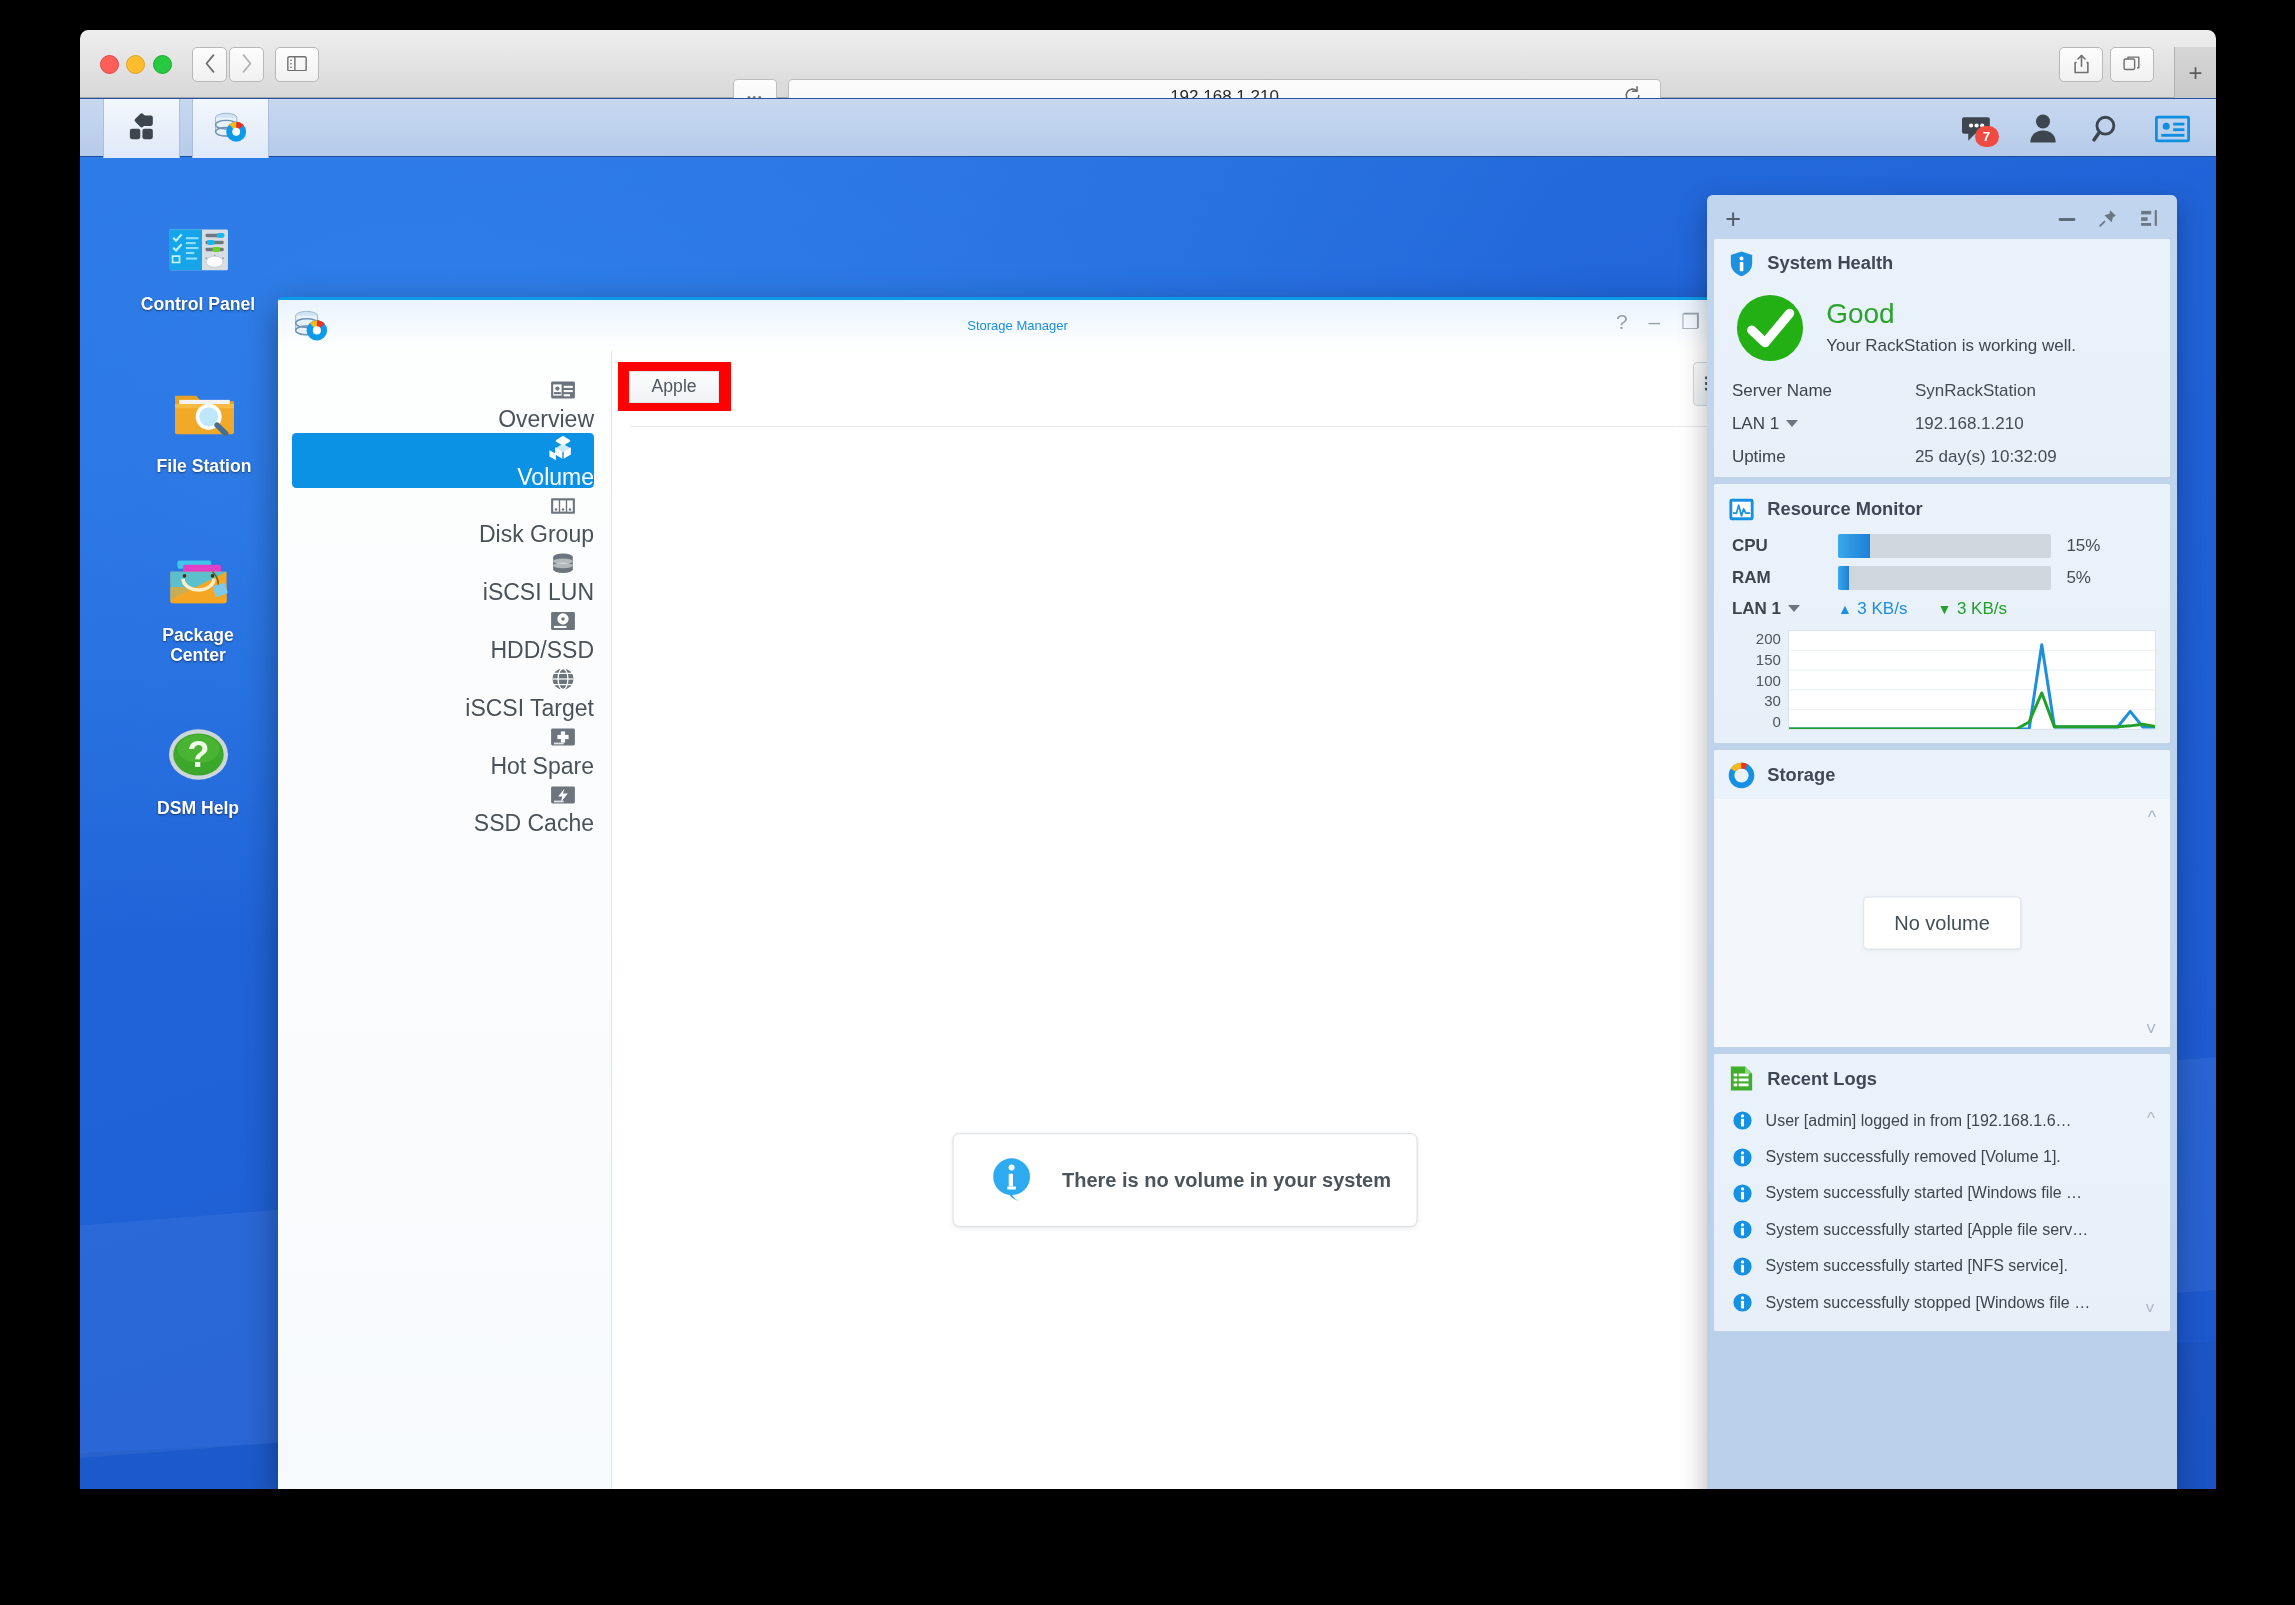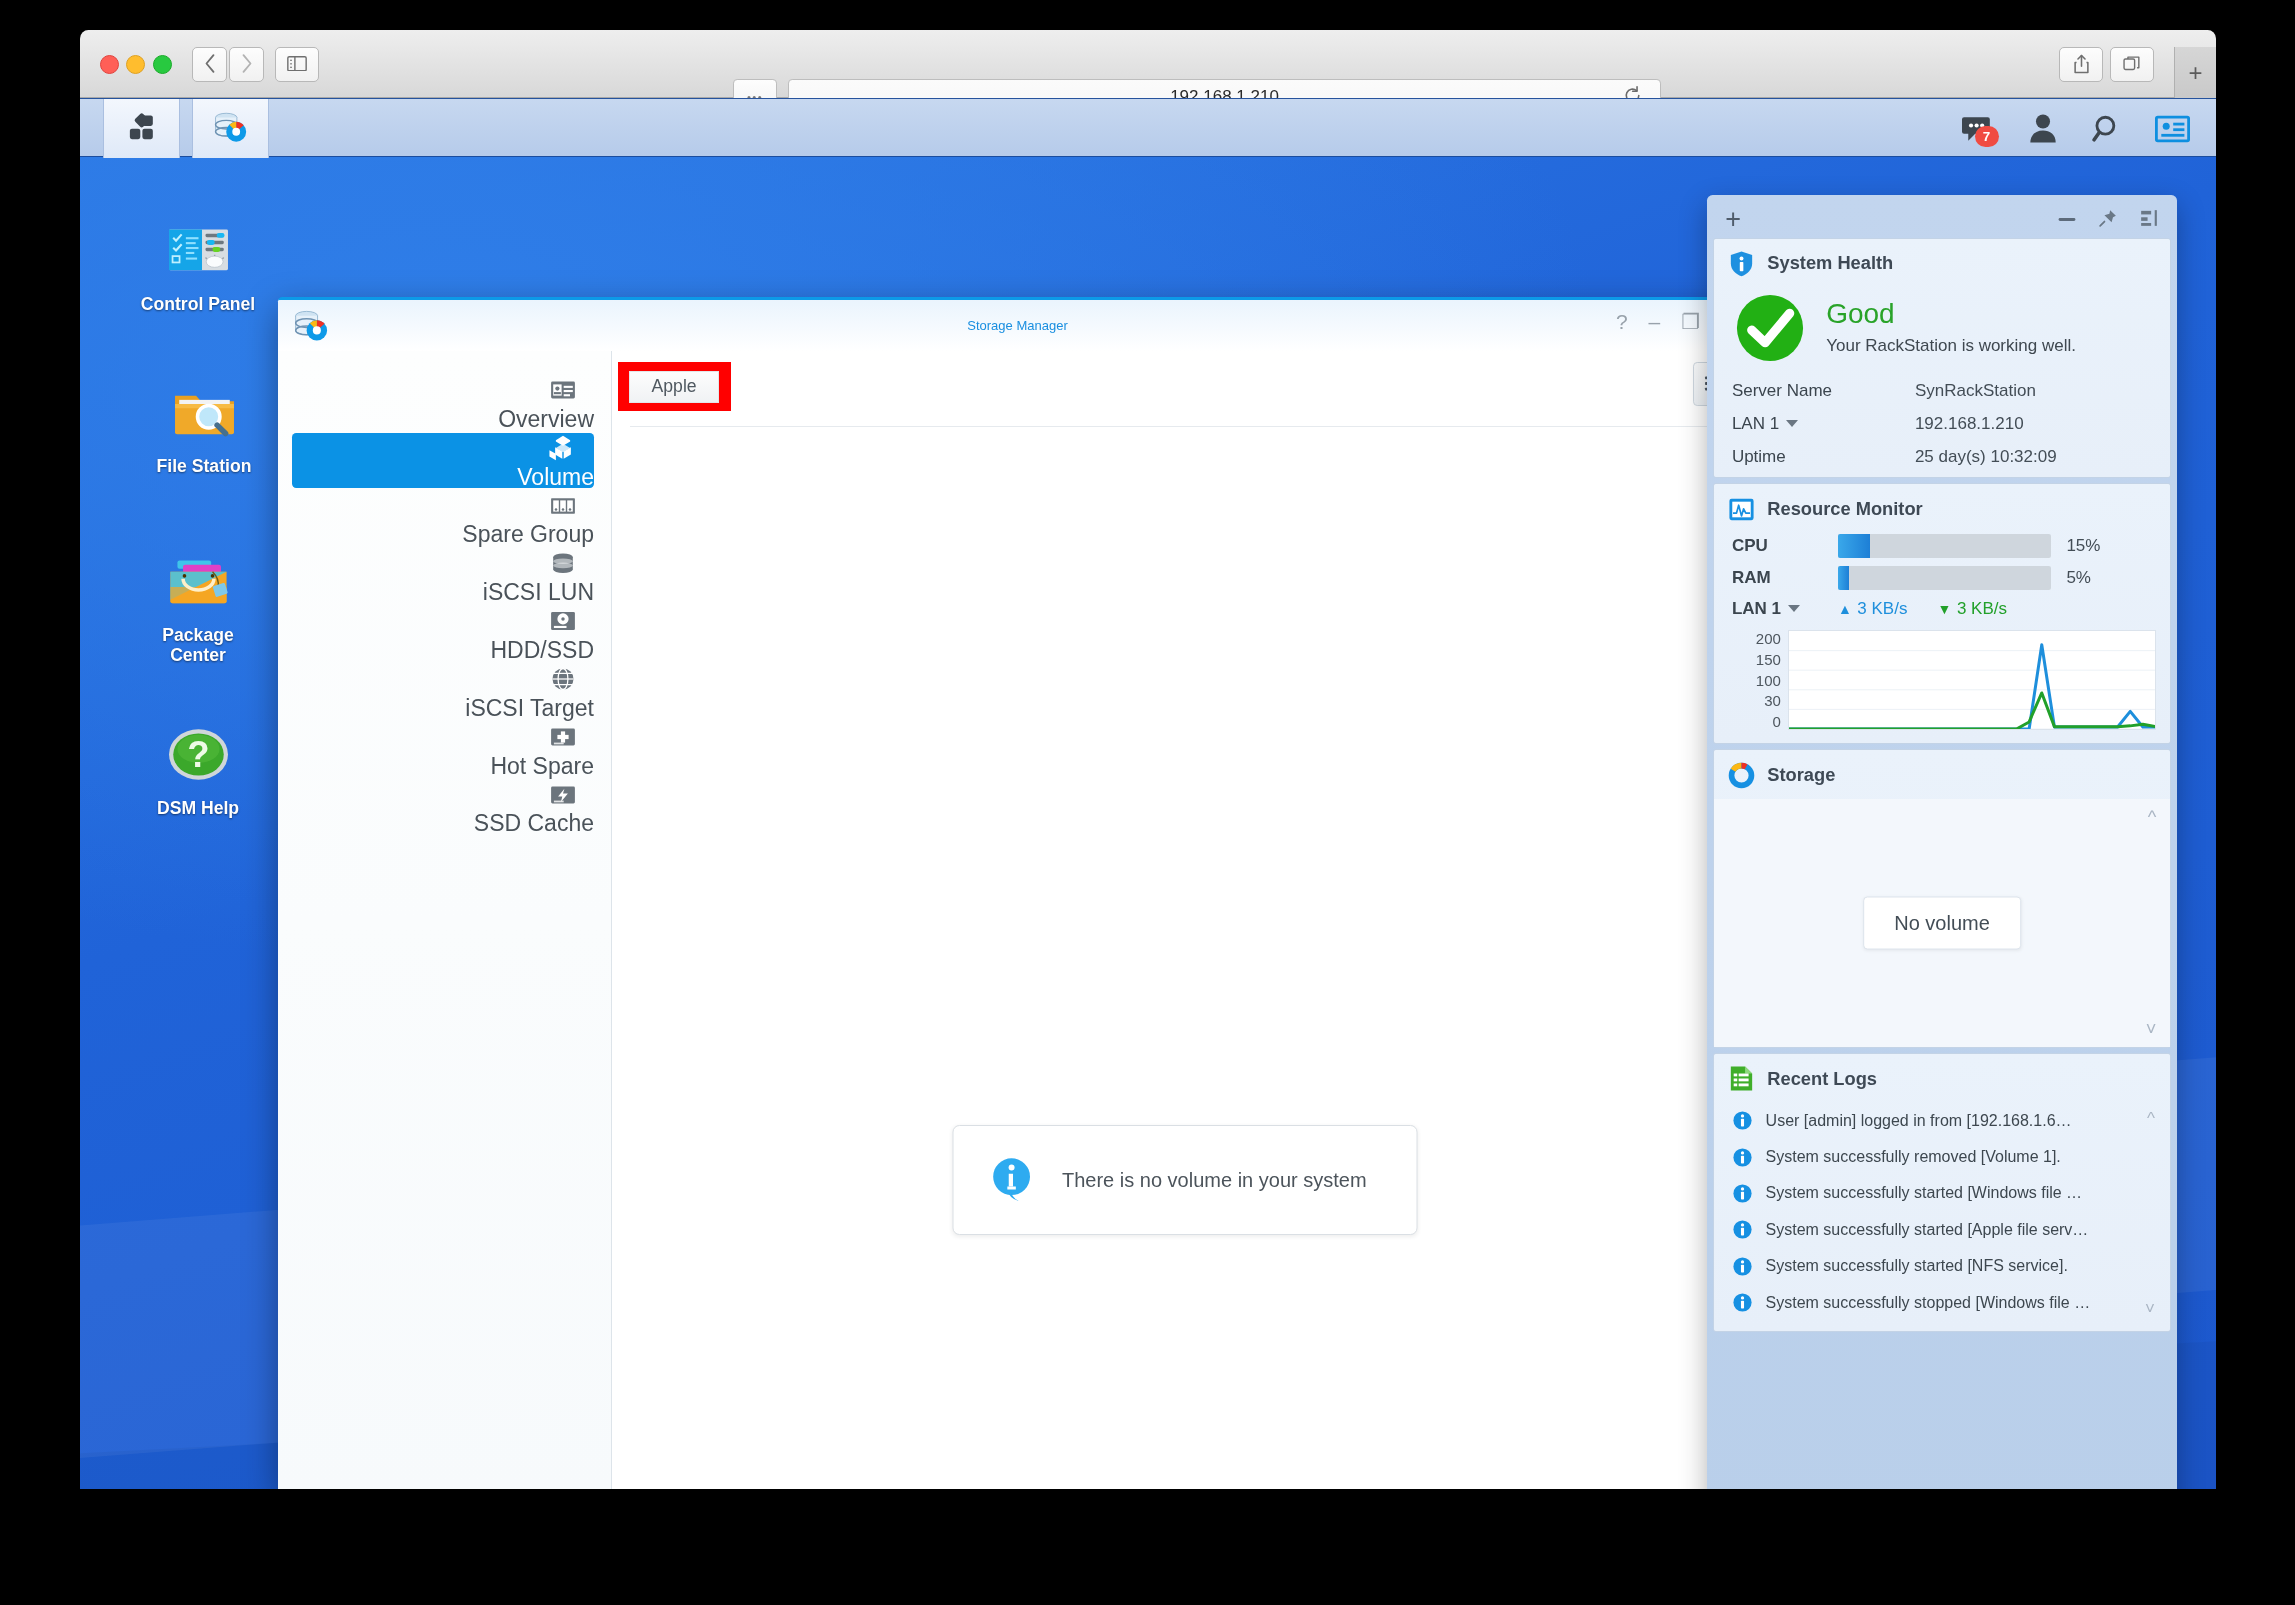--- a/index.html
+++ b/index.html
@@ -216,25 +216,25 @@
     border-radius: 4.2px;
     display: flex; align-items: center; justify-content: center;
   }
   #sm-toolbar-sep {
     position: absolute; left: 18.3px; top: 75px;
     width: 1107px; height: 1.4px; background: #e6eaee;
   }
   #no-volume-box {
     position: absolute; left: 50%; top: 829px;
     transform: translate(-50%, -50%);
-    width: 465px; height: 110px;
+    width: 465px; height: 94px;
     background: #fff;
     border: 0.7px solid #dadfe4; border-radius: 7px;
     box-shadow: 0 1.4px 4.2px rgba(0,0,0,0.07);
-    display: flex; align-items: center; padding-left: 34px; gap: 24px;
+    display: flex; align-items: center; padding-left: 34px; gap: 24px; font-weight: bold;
   }
   #no-volume-text { font-size: 20px; color: #4c545b; }
 
   
   #widget-panel {
     position: absolute;
     right: 39px; top: 97px;
     width: 470px; height: 1331px;
     border-radius: 5.6px;
     background: linear-gradient(#c2d5ee, #b9cfea);
@@ -573,21 +573,21 @@
             <svg width="28" height="28" viewBox="0 0 40 40">
                 <rect x="3" y="9" width="34" height="22" rx="1" fill="#6c757d"></rect>
                 <rect x="6" y="12" width="8" height="16" fill="#fff"></rect>
                 <rect x="16" y="12" width="8" height="16" fill="#fff"></rect>
                 <rect x="26" y="12" width="8" height="16" fill="#fff"></rect>
                 <circle cx="10" cy="25" r="1.8" fill="#6c757d"></circle>
                 <circle cx="20" cy="25" r="1.8" fill="#6c757d"></circle>
                 <circle cx="30" cy="25" r="1.8" fill="#6c757d"></circle>
               </svg>
           </span>
-          <span>Spare Group</span>
+          <span>Disk Group</span>
         </div>
 
         <div class="nav-item">
           <span class="nic">
             <svg width="28" height="28" viewBox="0 0 40 40">
                 <ellipse cx="20" cy="10" rx="14" ry="5" fill="#6c757d"></ellipse>
                 <rect x="6" y="10" width="28" height="18" fill="#6c757d"></rect>
                 <ellipse cx="20" cy="28" rx="14" ry="5" fill="#6c757d"></ellipse>
                 <ellipse cx="20" cy="16" rx="14" ry="4" fill="#eceef0" opacity="0.55"></ellipse>
                 <ellipse cx="20" cy="22" rx="14" ry="4" fill="#eceef0" opacity="0.55"></ellipse>

